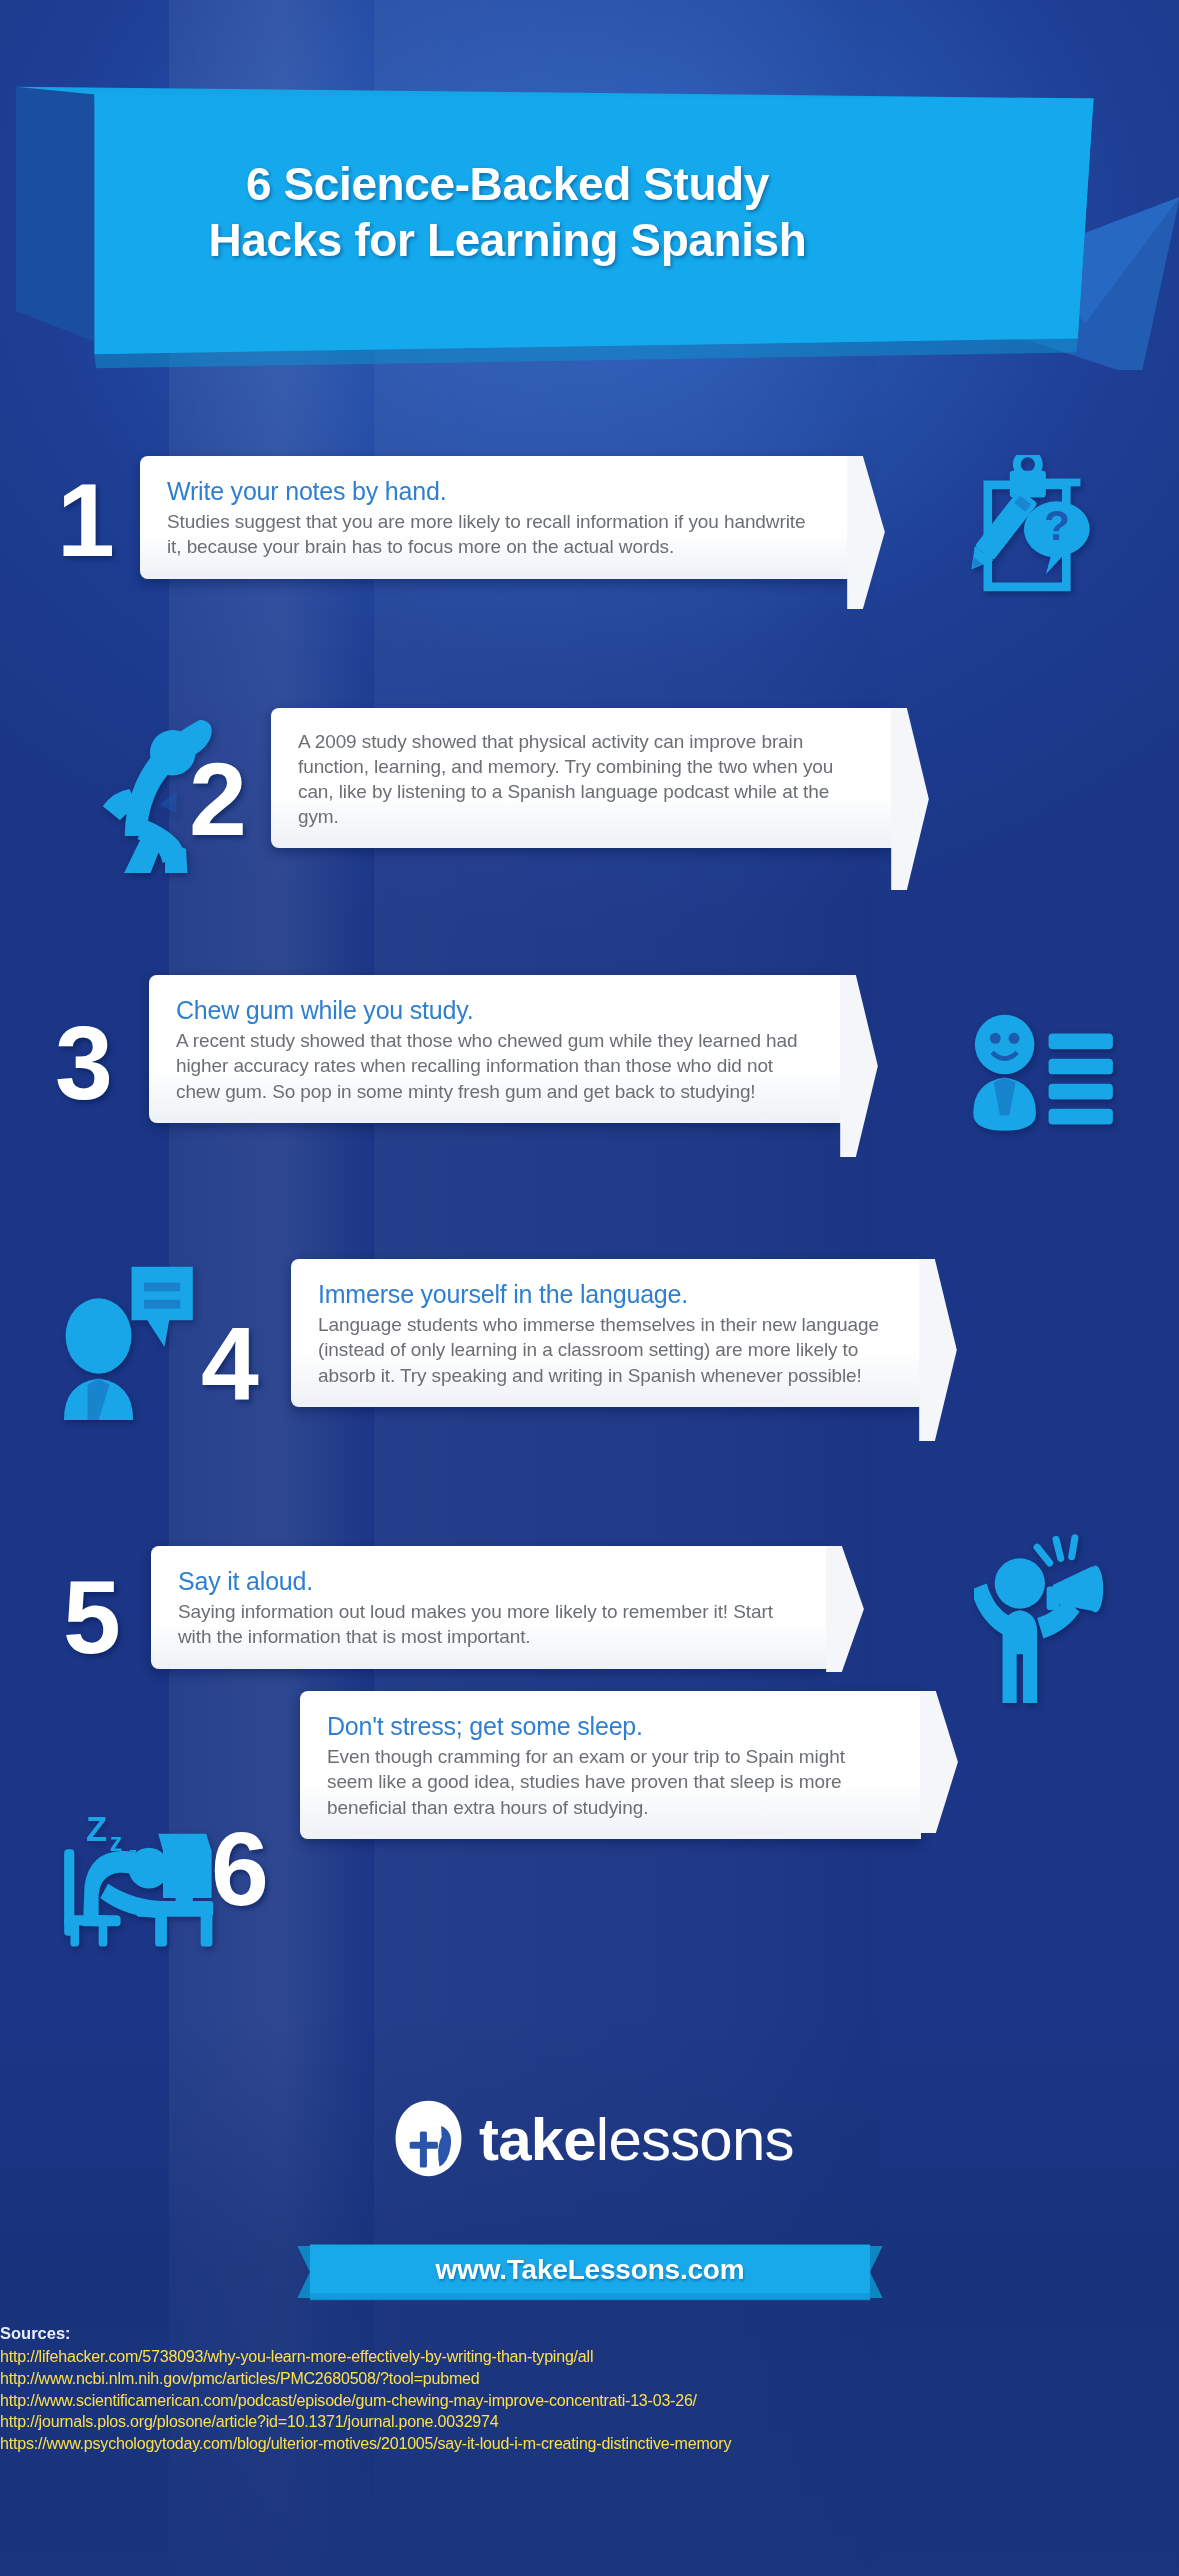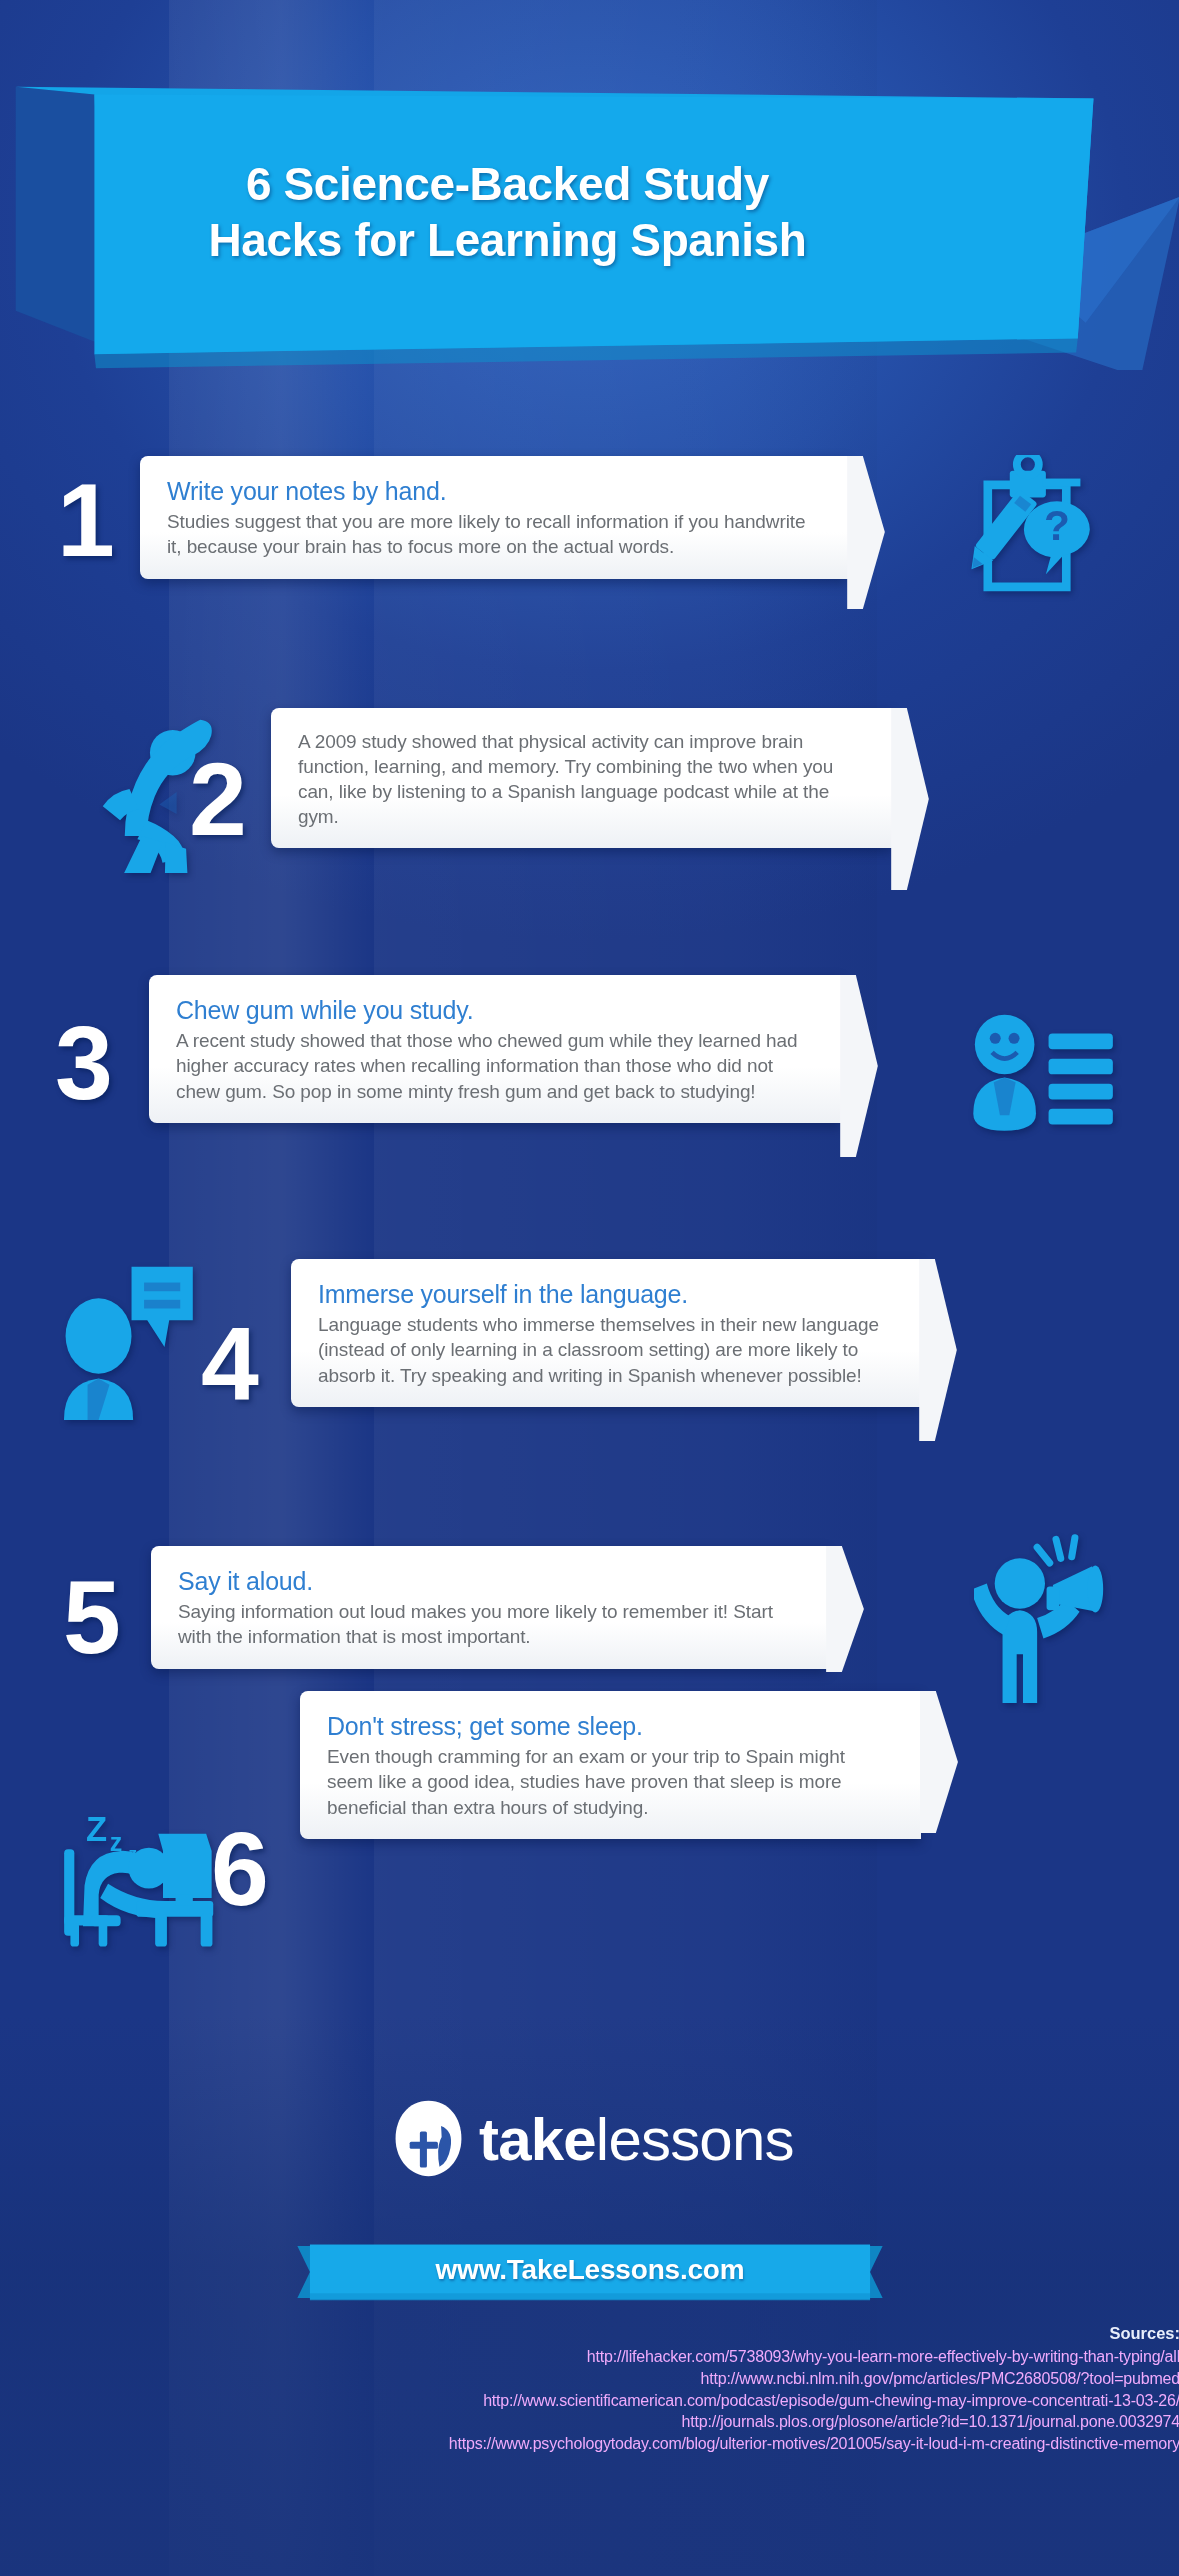--- a/index.html
+++ b/index.html
@@ -104,24 +104,24 @@
   #logo-word b { font-weight:bold; }
   #logo-word span.light { font-weight:normal; }
 
   #ribbon { position:absolute; left:0; top:2238px; width:1180px; height:87px; }
   #ribbon-label {
     position:absolute; left:0; top:2254px; width:1180px; text-align:center;
     color:#ffffff; font-size:28px; font-weight:bold; letter-spacing:-0.2px;
     text-shadow:0.8px 1.6px 2.4px rgba(0,30,90,.35);
   }
 
-  #sources { position:absolute; left:0; top:2324px; width:1180px; text-align:right; }
+  #sources { position:absolute; left:0; top:2324px; width:1180px; text-align:left; }
   #sources-title { color:#e8eefb; font-size:16.5px; font-weight:bold; margin-bottom:3.1px; }
   #sources ul { list-style:none; }
-  #sources li { color:#f0abfc; font-size:16px; line-height:1.36; letter-spacing:-0.2px; }
+  #sources li { color:#fde047; font-size:16px; line-height:1.36; letter-spacing:-0.2px; }
 </style>
 </head>
 <body>
 
 <div id="bg">
   <div id="bg-vstripe"></div>
   <div id="bg-vstripe2"></div>
   <div id="bg-bottomfade"></div>
 </div>
 

